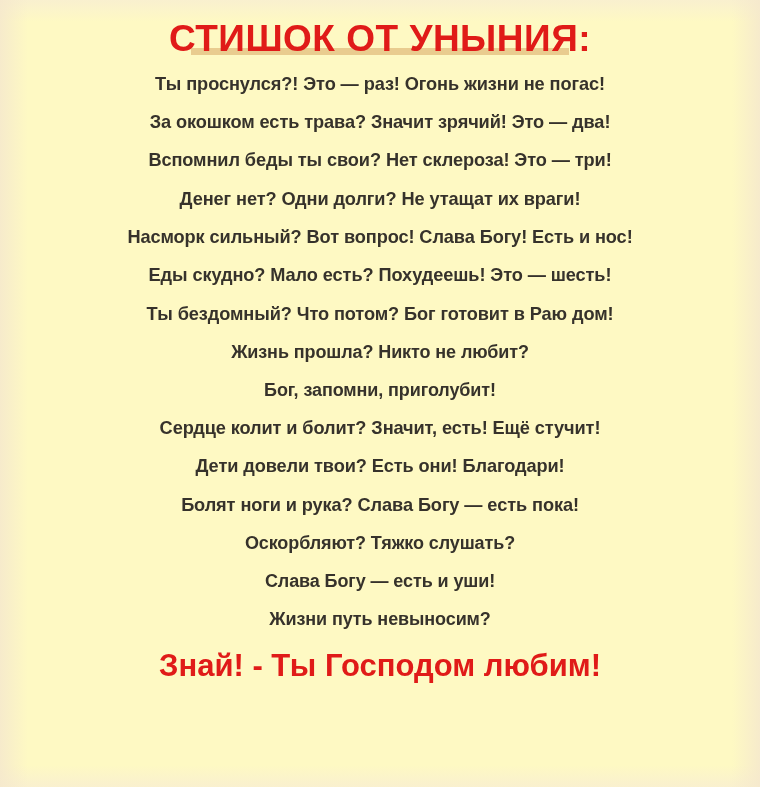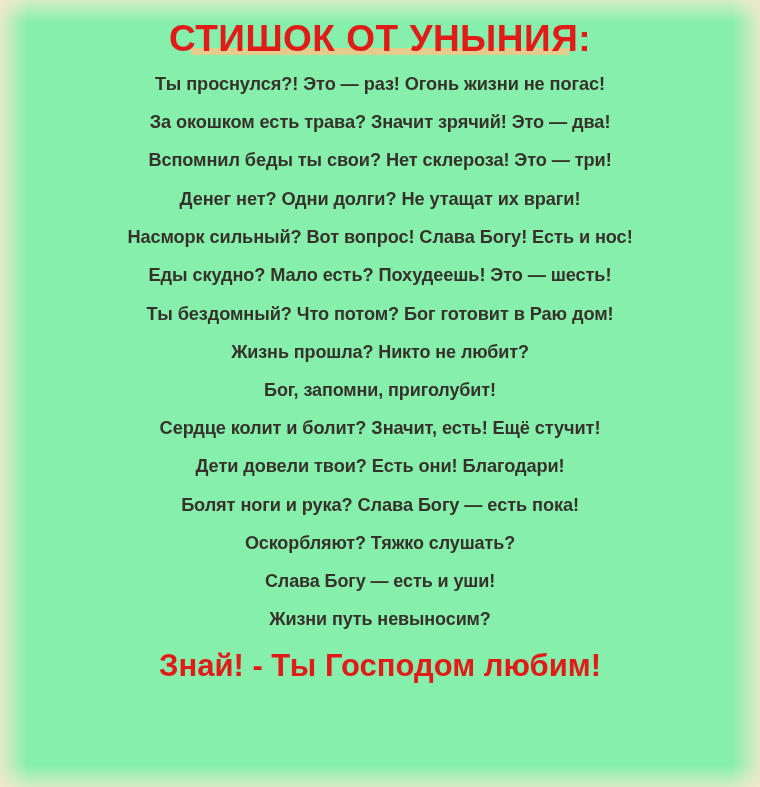--- a/index.html
+++ b/index.html
@@ -10,21 +10,21 @@
     width: 760px;
     height: 787px;
     background: #ffffff;
     font-family: "Liberation Sans", sans-serif;
     overflow: hidden;
   }
   .poster {
     position: relative;
     width: 760px;
     height: 787px;
-    background: #86efac;
+    background: #fef9c3;
     box-sizing: border-box;
     padding: 14px 18px 10px 18px;
     display: flex;
     flex-direction: column;
     align-items: center;
   }
   
   .poster::before {
     content: "";
     position: absolute;

